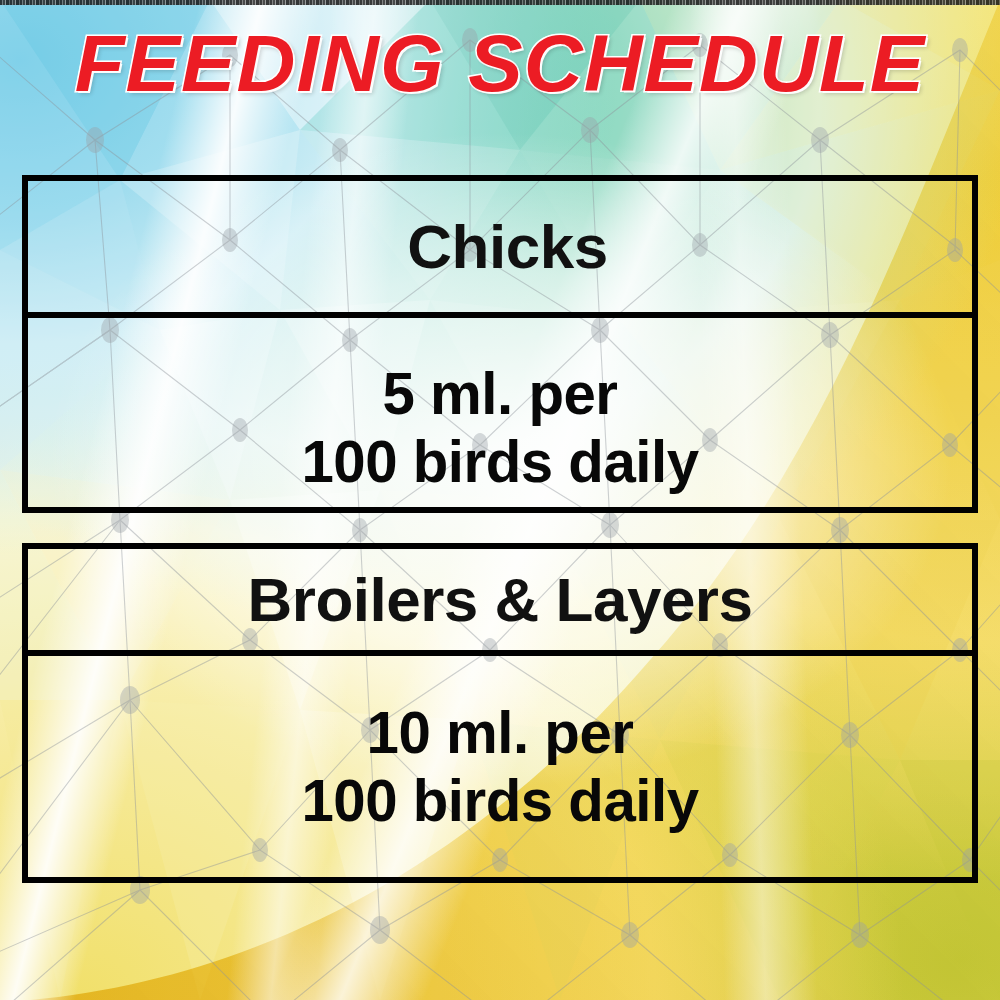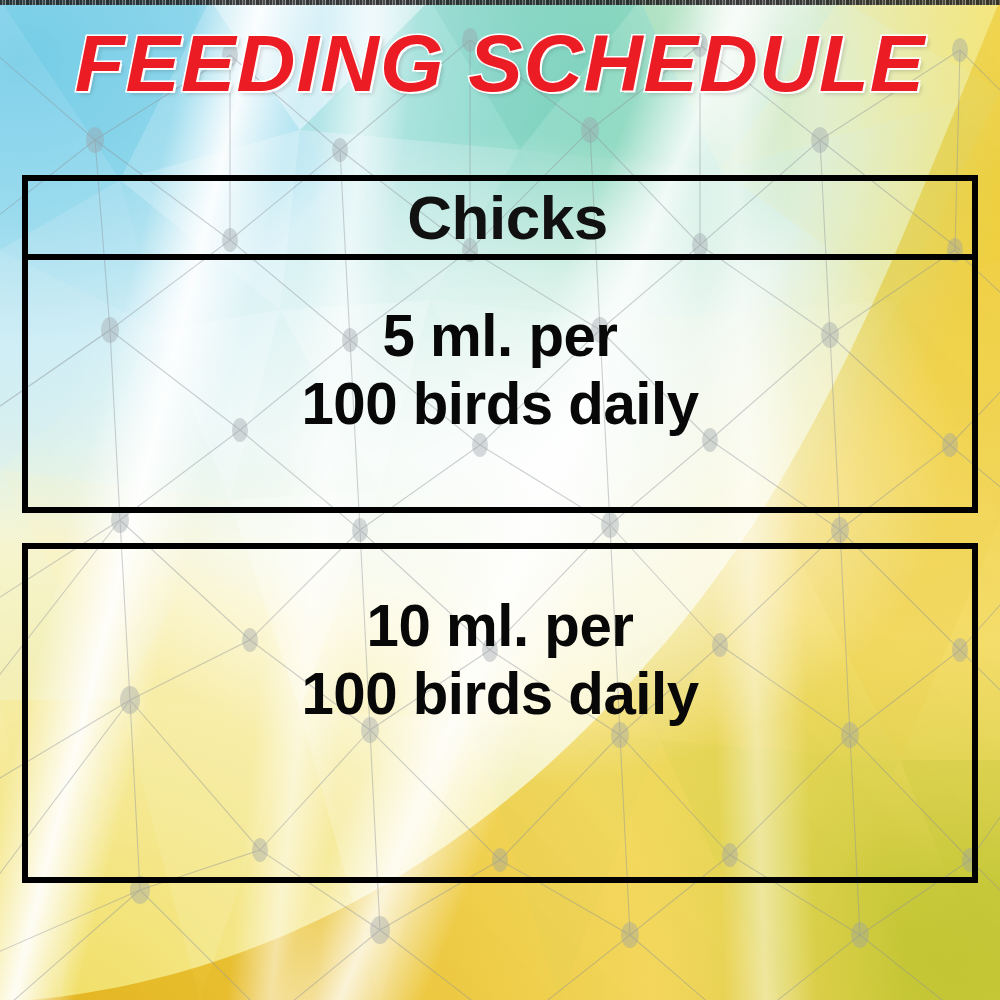--- a/index.html
+++ b/index.html
@@ -106,21 +106,21 @@
     letter-spacing:-0.5px;
   }
   .cell-body{
     font-family:"Liberation Sans Narrow","Liberation Sans","DejaVu Sans Condensed",sans-serif;
     font-weight:700;
     font-size:60px;line-height:1.12;
     color:#080808;
     letter-spacing:-0.5px;
     transform:scaleX(.97);
   }
-  #box-chicks  .cell-head{height:79px;padding-left:15px;}
+  #box-chicks  .cell-head{height:137px;padding-left:15px;}
   #box-chicks  .cell-body{height:219px;}
   #box-broilers .cell-head{height:107px;}
   #box-broilers .cell-body{height:221px;}
 
   .two-line{display:block;}
   .two-line span{display:block;white-space:nowrap;}
 </style>
 </head>
 <body>
 
@@ -258,20 +258,21 @@
     <div class="cell cell-head">Chicks</div>
     <div class="cell cell-body">
       <span class="two-line">
         <span>5 ml. per</span>
         <span>100 birds daily</span>
       </span>
     </div>
   </div>
 
   <div id="box-broilers" class="table-box">
+    <div class="cell cell-head">Broilers &amp; Layers</div>
     <div class="cell cell-body">
       <span class="two-line">
         <span>10 ml. per</span>
         <span>100 birds daily</span>
       </span>
     </div>
   </div>
 
 </div>
 

